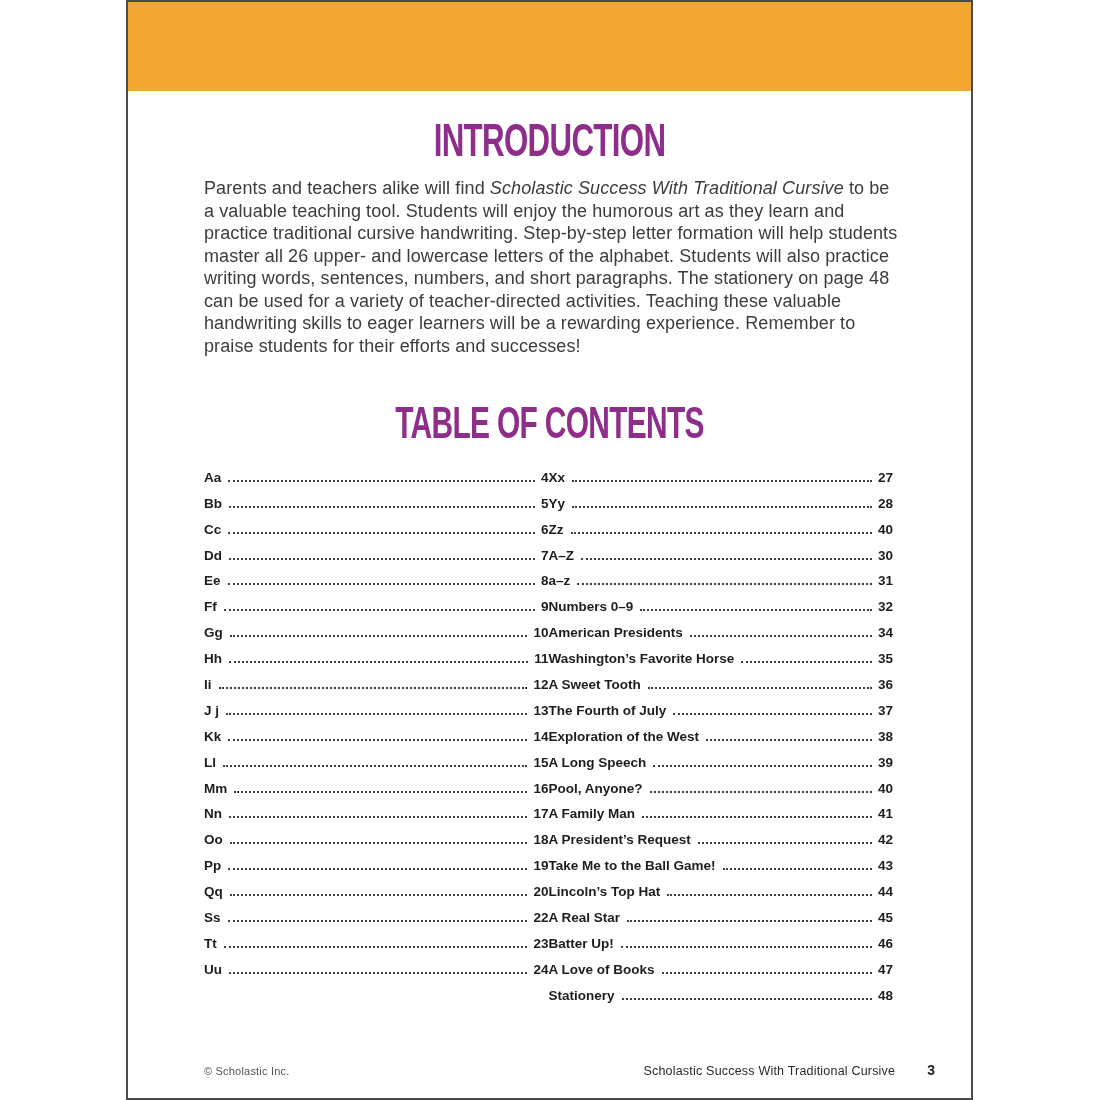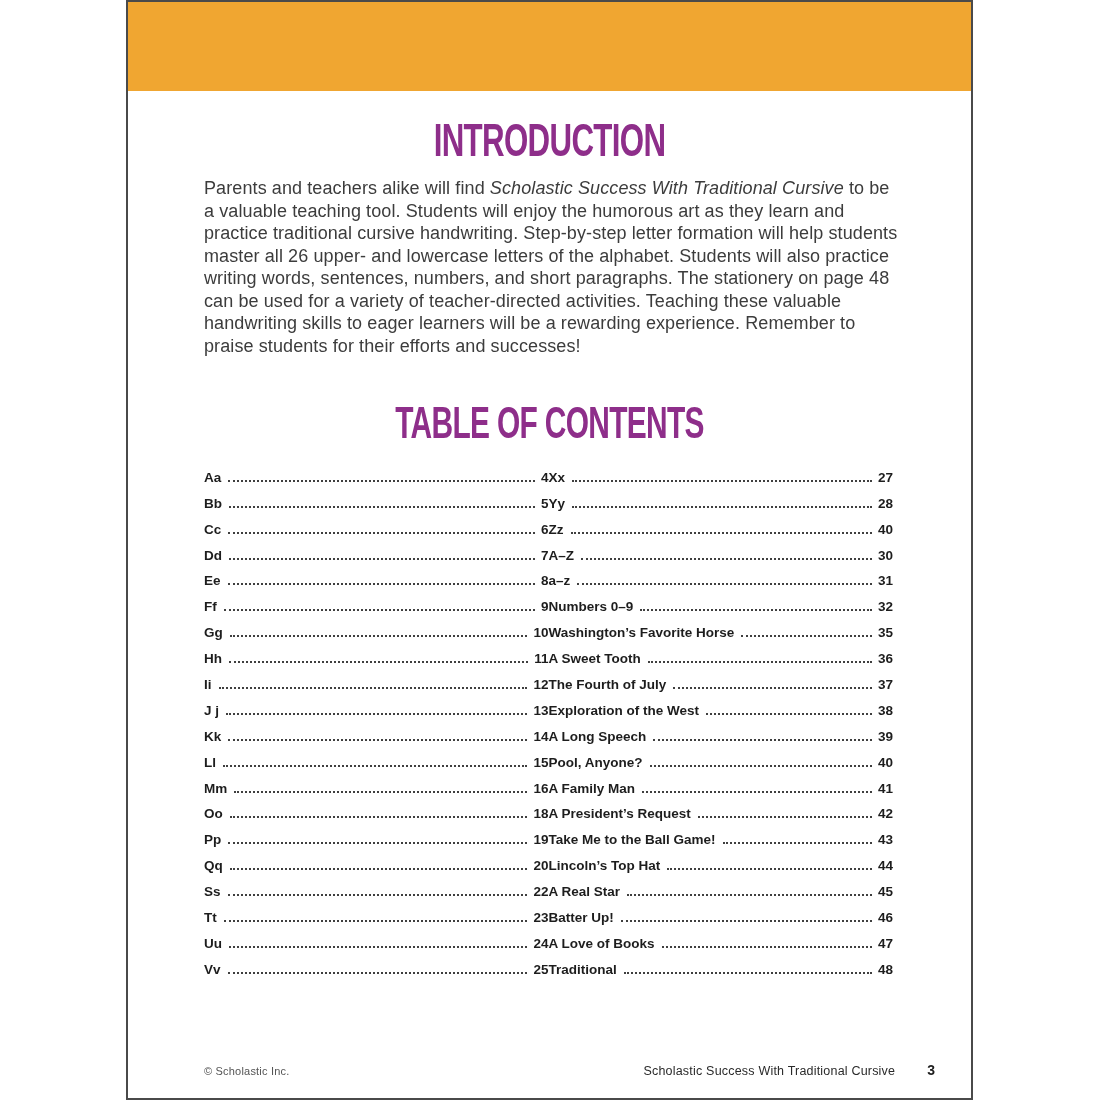--- a/index.html
+++ b/index.html
@@ -174,20 +174,25 @@
             <span class="toc-dots"></span>
             <span class="toc-page">15</span>
           </div>
 
           <div class="toc-row">
             <span class="toc-label">Mm</span>
             <span class="toc-dots"></span>
             <span class="toc-page">16</span>
           </div>
 
+          <div class="toc-row">
+            <span class="toc-label">Nn</span>
+            <span class="toc-dots"></span>
+            <span class="toc-page">17</span>
+          </div>
 
           <div class="toc-row">
             <span class="toc-label">Oo</span>
             <span class="toc-dots"></span>
             <span class="toc-page">18</span>
           </div>
 
           <div class="toc-row">
             <span class="toc-label">Pp</span>
             <span class="toc-dots"></span>
@@ -212,25 +217,20 @@
             <span class="toc-dots"></span>
             <span class="toc-page">23</span>
           </div>
 
           <div class="toc-row">
             <span class="toc-label">Uu</span>
             <span class="toc-dots"></span>
             <span class="toc-page">24</span>
           </div>
 
-          <div class="toc-row">
-            <span class="toc-label">Vv</span>
-            <span class="toc-dots"></span>
-            <span class="toc-page">25</span>
-          </div>
 
         </div>
 
       <div class="toc-col">
 
           <div class="toc-row">
             <span class="toc-label">Xx</span>
             <span class="toc-dots"></span>
             <span class="toc-page">27</span>
           </div>
@@ -259,20 +259,25 @@
             <span class="toc-page">31</span>
           </div>
 
           <div class="toc-row">
             <span class="toc-label">Numbers 0–9</span>
             <span class="toc-dots"></span>
             <span class="toc-page">32</span>
           </div>
 
 
+          <div class="toc-row">
+            <span class="toc-label">American Presidents</span>
+            <span class="toc-dots"></span>
+            <span class="toc-page">34</span>
+          </div>
 
           <div class="toc-row">
             <span class="toc-label">Washington’s Favorite Horse</span>
             <span class="toc-dots"></span>
             <span class="toc-page">35</span>
           </div>
 
           <div class="toc-row">
             <span class="toc-label">A Sweet Tooth</span>
             <span class="toc-dots"></span>
@@ -339,21 +344,21 @@
             <span class="toc-page">46</span>
           </div>
 
           <div class="toc-row">
             <span class="toc-label">A Love of Books</span>
             <span class="toc-dots"></span>
             <span class="toc-page">47</span>
           </div>
 
           <div class="toc-row">
-            <span class="toc-label">Traditional</span>
+            <span class="toc-label">Stationery</span>
             <span class="toc-dots"></span>
             <span class="toc-page">48</span>
           </div>
         </div>
 
     </div>
 
     <div class="footer">
       <span class="copyright">© Scholastic Inc.</span>
       <span class="footer-right">

